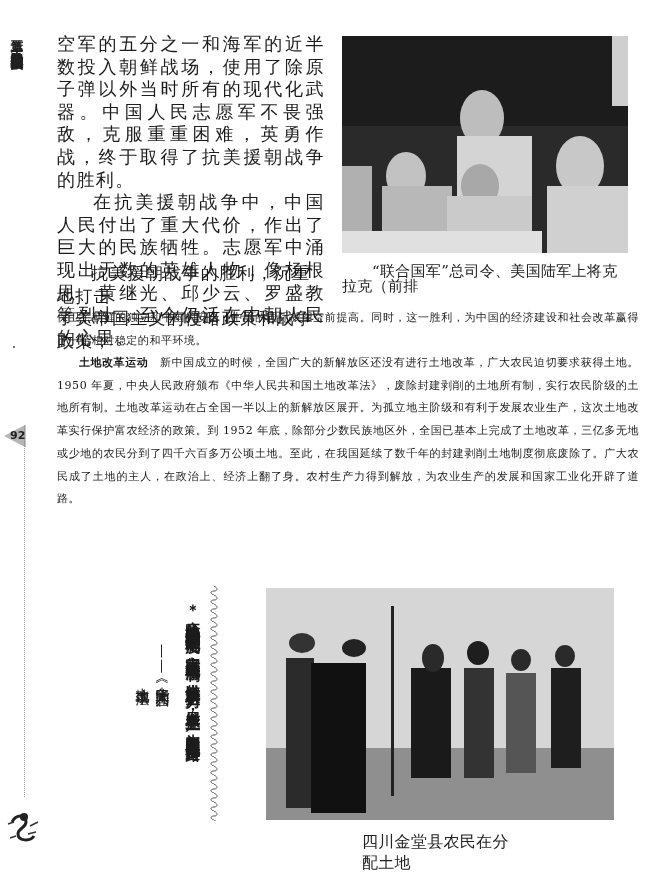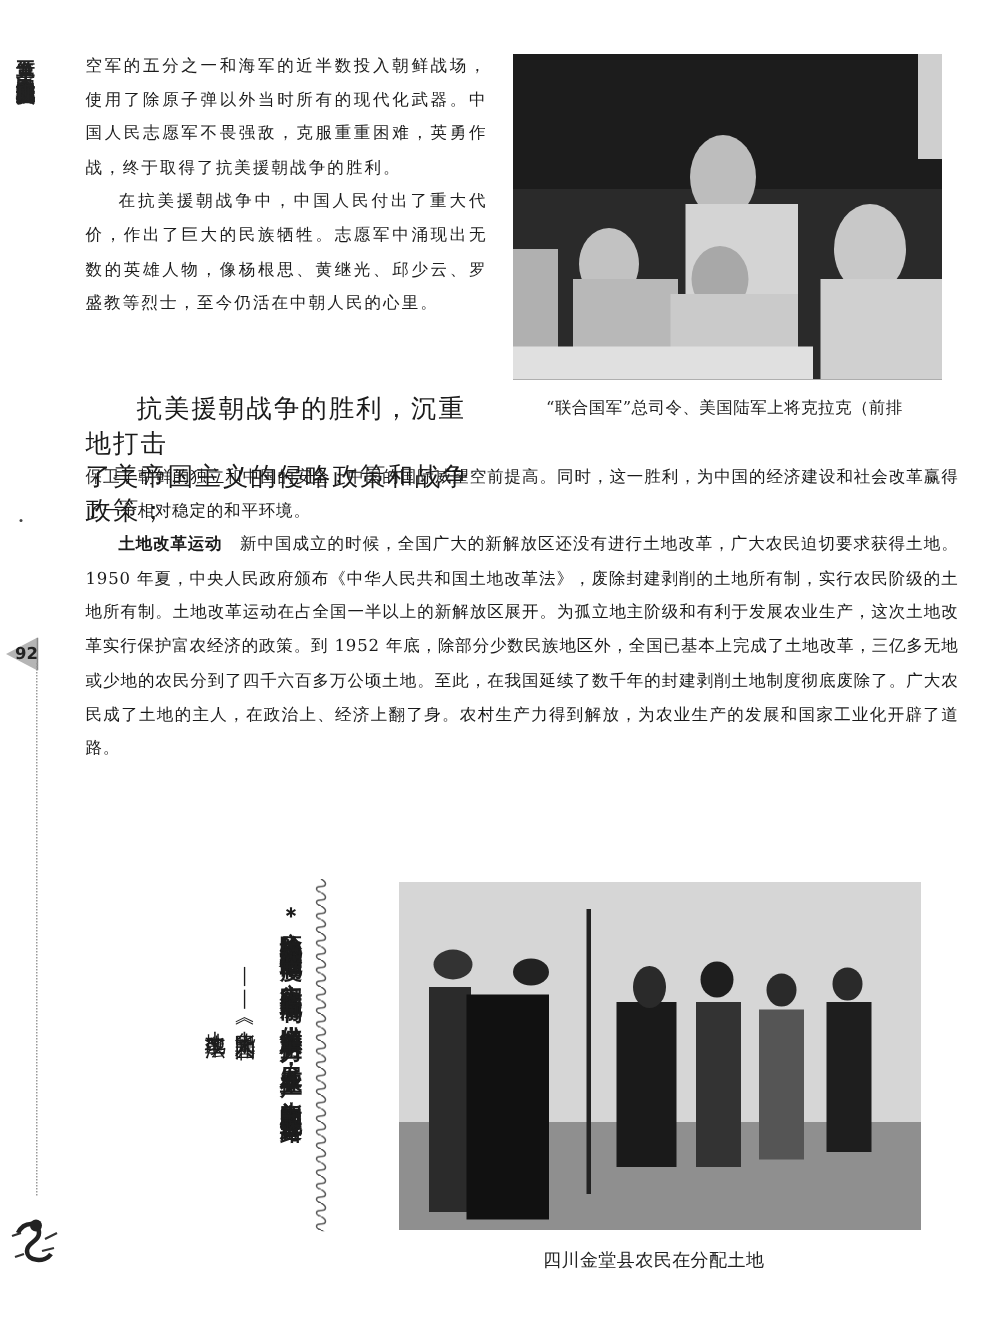--- a/index.html
+++ b/index.html
@@ -13,32 +13,32 @@
     .chapter-side .gap { display: inline-block; height: 12px; }
     .side-dot { left: 13px; top: 346px; width: 2px; height: 2px; background: #444; border-radius: 1px; }
 
     .page-flag { left: 4px; top: 425px; width: 24px; height: 22px; }
     .page-flag svg { position: absolute; left: 0; top: 0; }
     .page-num { position: absolute; left: 6px; top: 4px; font-family: "DejaVu Sans", "Liberation Sans", sans-serif;
       font-weight: bold; font-size: 11px; color: #222; text-align: right; }
     .margin-line { left: 24px; top: 442px; width: 0; height: 355px; border-left: 1.5px dotted #999; }
 
     
-    .col-text { font-size: 11px; line-height: 22.6px; letter-spacing: 1.4px; color: #1c1c1c; }
+    .col-text { font-size: 18px; line-height: 22.6px; letter-spacing: 1.4px; color: #1c1c1c; }
     .col1 { left: 57px; top: 33px; width: 268px; }
     .col1 p { margin: 0; text-align: justify; }
     .col1 p.indent { text-indent: 2em; margin-top: 0; }
 
     .photo { background: #7a7a7a; overflow: hidden; }
     .photo-top { left: 342px; top: 36px; width: 286px; height: 217px; }
     .photo-bottom { left: 266px; top: 588px; width: 348px; height: 232px; }
 
-    .caption-top { left: 342px; top: 264px; width: 290px; font-size: 11px; line-height: 15px; color: #222; letter-spacing: 0.3px; }
+    .caption-top { left: 342px; top: 264px; width: 290px; font-size: 15px; line-height: 15px; color: #222; letter-spacing: 0.3px; }
     .caption-top .l1 { display: block; text-indent: 2em; }
-    .caption-bottom { left: 362px; top: 832px; width: 160px; font-size: 12px; color: #222; letter-spacing: 0.3px; }
+    .caption-bottom { left: 362px; top: 832px; width: 160px; font-size: 16px; color: #222; letter-spacing: 0.3px; }
 
     
     .short-lines { left: 57px; top: 262px; width: 270px; font-size: 17px; line-height: 22.6px; letter-spacing: 1.3px; }
     .short-lines p { margin: 0; }
     .short-lines .indent { text-indent: 2em; }
 
     .full { left: 57px; width: 582px; font-size: 11px; line-height: 22.7px; letter-spacing: 0.55px; }
     .full p { margin: 0; text-align: justify; }
     .full .indent { text-indent: 2em; }
     .block-a { top: 307px; }

